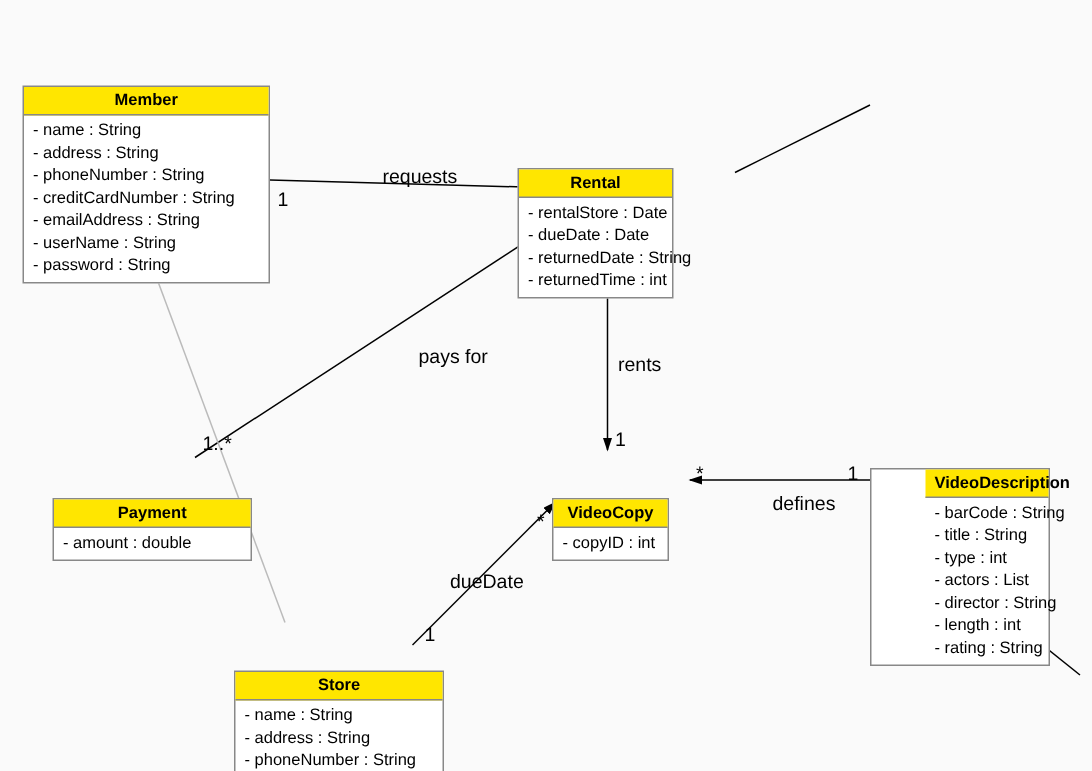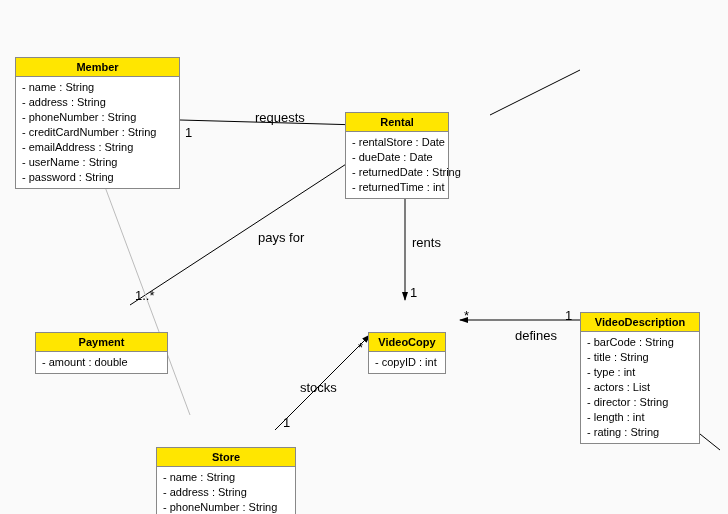--- a/index.html
+++ b/index.html
@@ -104,21 +104,21 @@
   </div>
 </div>
 
 <div class="class-box" style="left:368px; top:300px; width:78px;">
   <div class="class-title">VideoCopy</div>
   <div class="class-body">
     <div class="attr">- copyID : int</div>
   </div>
 </div>
 
-<div class="class-box" style="left:580px; top:280px; width:120px;">
+<div class="class-box" style="left:580px; top:280px; width:120px;padding-left:36px;">
   <div class="class-title">VideoDescription</div>
   <div class="class-body">
     <div class="attr">- barCode : String</div>
     <div class="attr">- title : String</div>
     <div class="attr">- type : int</div>
     <div class="attr">- actors : List</div>
     <div class="attr">- director : String</div>
     <div class="attr">- length : int</div>
     <div class="attr">- rating : String</div>
   </div>
@@ -127,23 +127,23 @@
 <div class="class-box" style="left:156px; top:415px; width:140px;">
   <div class="class-title">Store</div>
   <div class="class-body">
     <div class="attr">- name : String</div>
     <div class="attr">- address : String</div>
     <div class="attr">- phoneNumber : String</div>
   </div>
 </div>
 
 <div class="label" style="left:255px; top:110px;">requests</div>
-<div class="label" style="left:240px; top:230px;padding-left:18px;">pays for</div>
+<div class="label" style="left:261px; top:230px;padding-left:18px;">pays for</div>
 <div class="label" style="left:412px; top:235px;">rents</div>
-<div class="label" style="left:300px; top:380px;">stocks</div>
+<div class="label" style="left:300px; top:380px;">dueDate</div>
 <div class="label" style="left:515px; top:328px;">defines</div>
 
 <div class="label" style="left:185px; top:125px;">1</div>
 <div class="label" style="left:348px; top:128px;">*</div>
 <div class="label" style="left:348px; top:148px;">*</div>
 <div class="label" style="left:135px; top:288px;">1..*</div>
 <div class="label" style="left:345px; top:160px;">1</div>
 <div class="label" style="left:410px; top:185px;">1</div>
 <div class="label" style="left:410px; top:285px;">1</div>
 <div class="label" style="left:464px; top:308px;">*</div>

